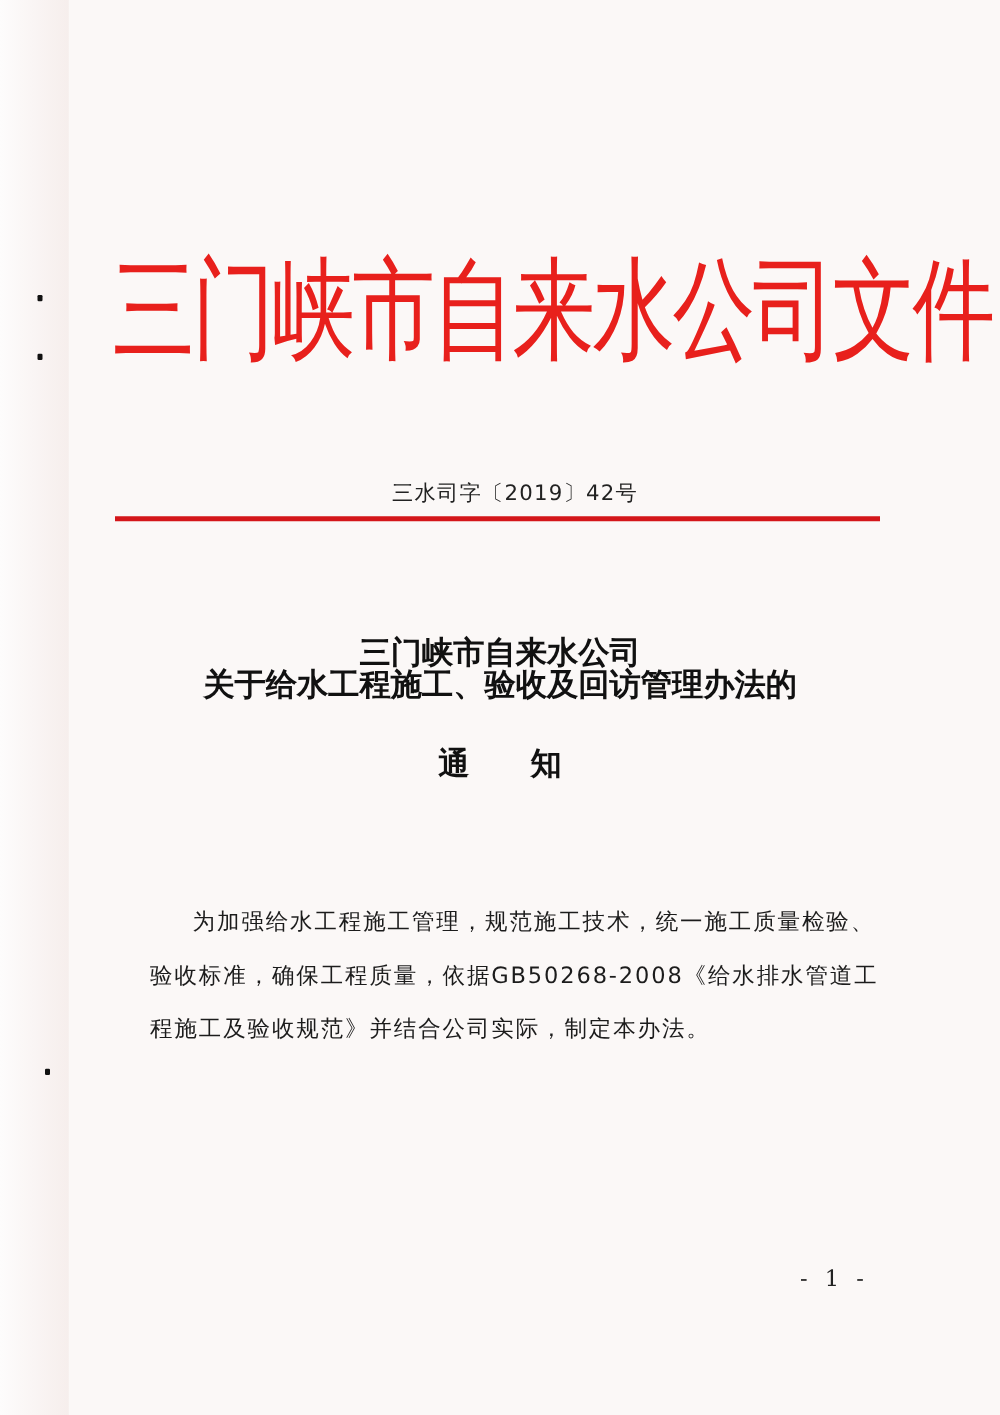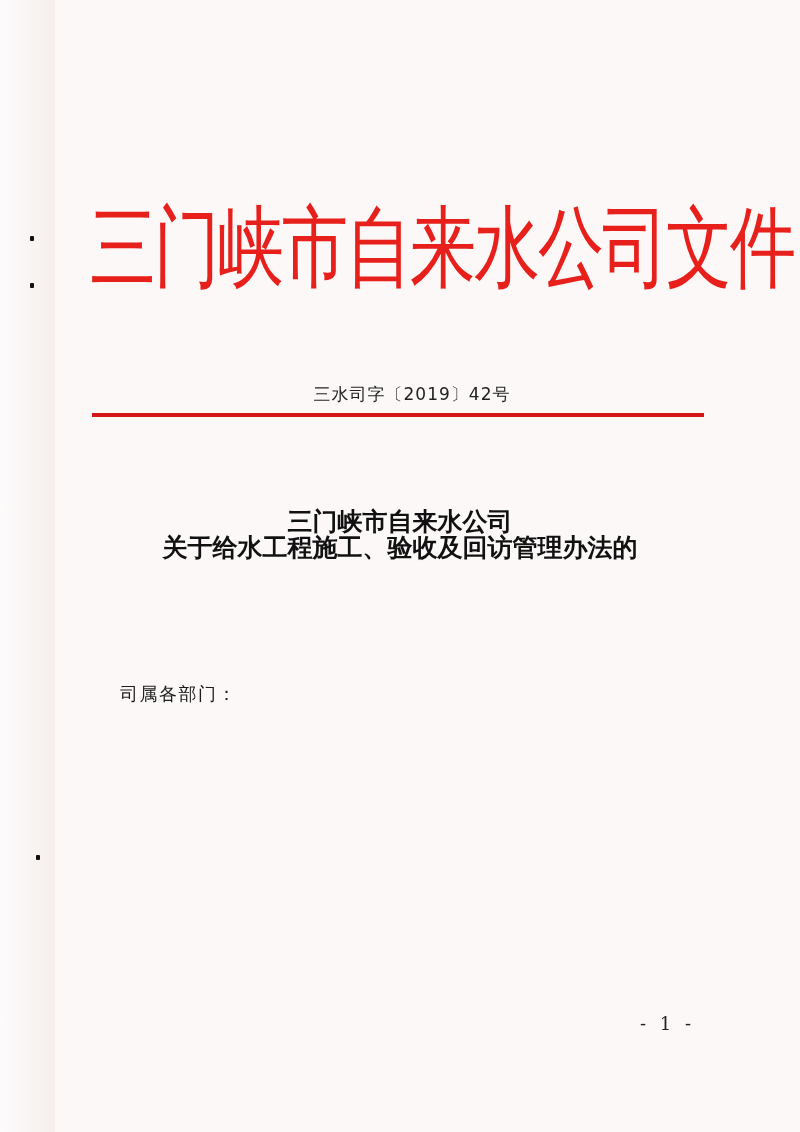--- a/index.html
+++ b/index.html
@@ -68,19 +68,22 @@
   <div class="mark" style="left:36px;top:855px;"></div>
 
   <div class="masthead">三门峡市自来水公司文件</div>
 
   <div class="docnum">三水司字〔2019〕42号</div>
 
   <div class="redline"></div>
 
   <div class="title t1">三门峡市自来水公司</div>
   <div class="title t2">关于给水工程施工、验收及回访管理办法的</div>
+  <div class="title t3">通  知</div>
 
-  <div class="body-text salutation" style="left:120px;">司属各部门：</div>
 
+  <div class="body-text para" style="left:120px;">
+    <span class="indent"></span><span>为加强给水工程施工管理，规范施工技术，统一施工质量检验、验收标准，确保工程质量，依据GB50268-2008《给水排水管道工程施工及验收规范》并结合公司实际，制定本办法。</span>
+  </div>
 
 
   <div class="pagenum">- 1 -</div>
 </div>
 
 </body></html>

